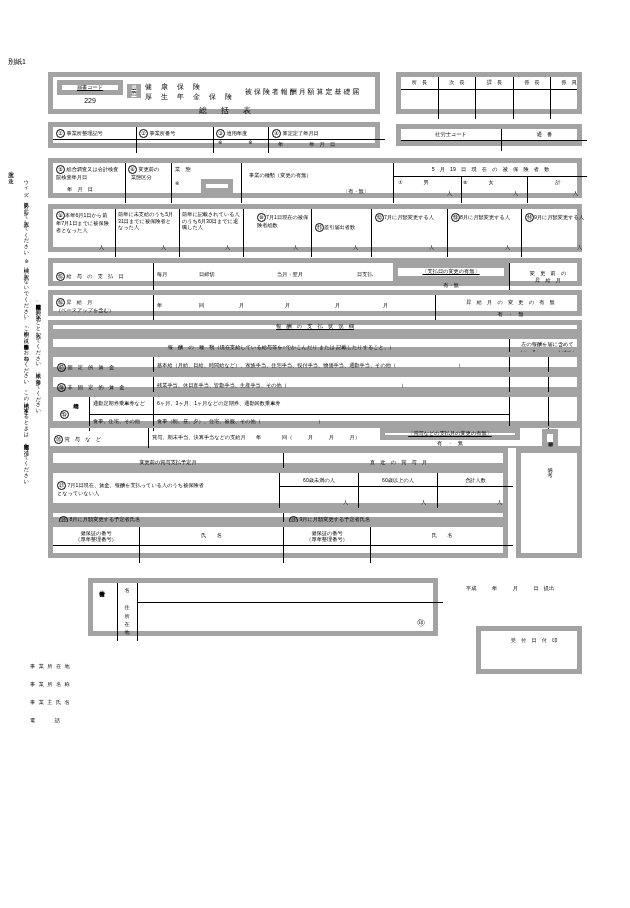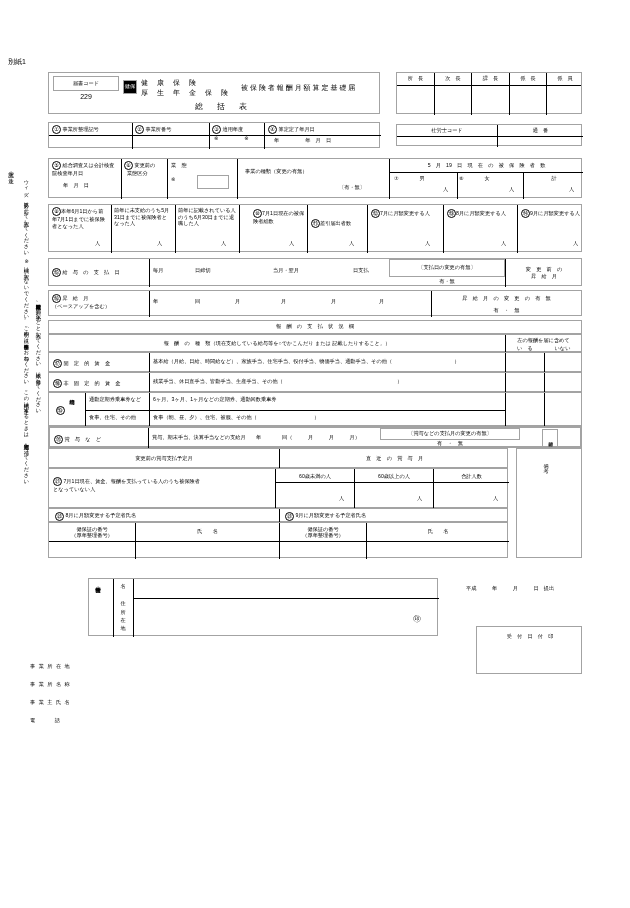--- a/index.html
+++ b/index.html
@@ -1,19 +1,19 @@
 <!DOCTYPE html>
 <html><head>
 <meta charset="utf-8">
 <style>
   html,body{margin:0;padding:0;background:#ffffff;}
   body{width:630px;height:908px;font-family:"Liberation Sans","DejaVu Sans",sans-serif;color:#000;position:relative;overflow:hidden;}
   .page{position:relative;width:630px;height:908px;}
   .abs{position:absolute;box-sizing:border-box;}
-  .bx{border:1px solid #a3a3a3;}
+  .bx{border:5px solid #a3a3a3;text-decoration:underline;}
   .t5{font-size:5.2px;line-height:1.1;}
   .t7{font-size:7px;line-height:1.15;}
   .t8{font-size:8px;}
   .ctr{display:flex;align-items:center;justify-content:center;text-align:center;}
   .lft{display:flex;align-items:center;justify-content:flex-start;}
   .vt{writing-mode:vertical-rl;text-orientation:upright;}
   .sp1{letter-spacing:1px;}
   .sp3{letter-spacing:3px;}
   .bold{border-width:2px;}
   .circnum{display:inline-block;border:1px solid #000;border-radius:50%;width:7px;height:7px;line-height:6px;text-align:center;font-size:5px;}

